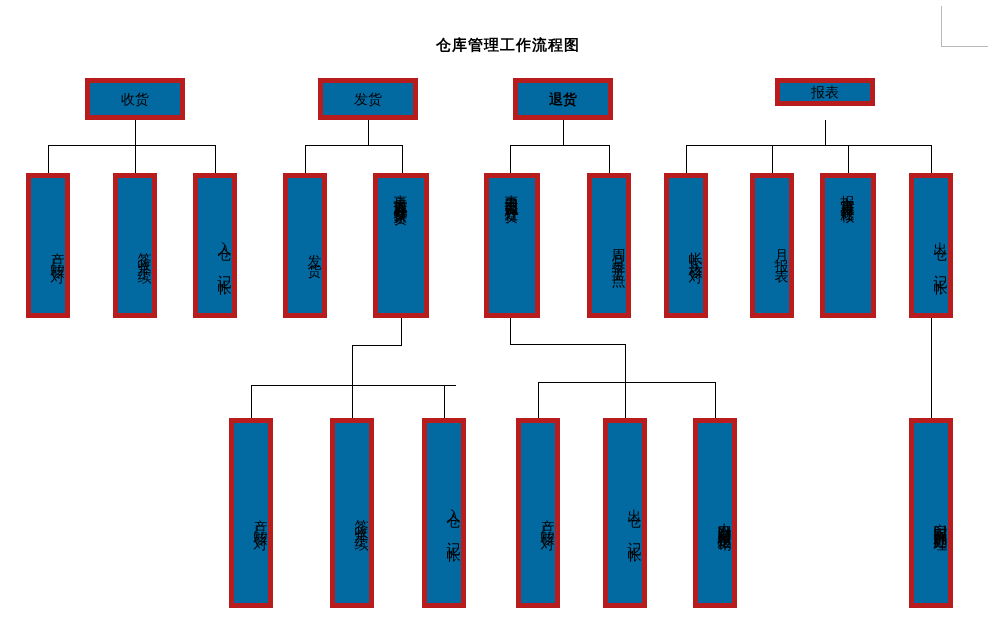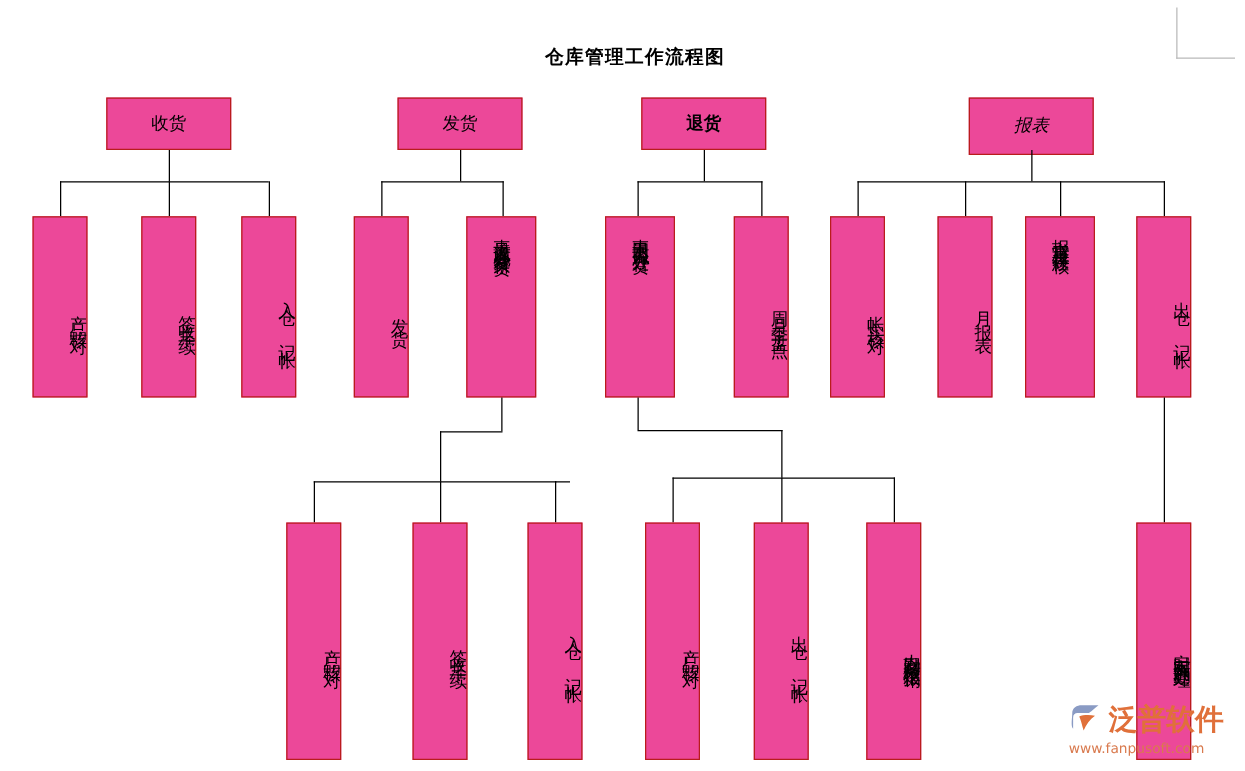--- a/index.html
+++ b/index.html
@@ -19,21 +19,21 @@
 
   .chart-title{
     position:absolute;left:16px;top:36px;width:984px;text-align:center;
     font-size:15px;font-weight:bold;letter-spacing:1px;
     font-family:"DejaVu Sans","Liberation Sans",sans-serif;
   }
 
   
   .node{
     position:absolute;box-sizing:border-box;
-    border:1px solid #b91c1c;background:#ec4899;
+    border:5px solid #b91c1c;background:#0369a1;
     display:flex;align-items:center;justify-content:center;
     font-size:13px;line-height:1.0;
   }
   .node.h{ 
     font-size:14px;
   }
   .node.v{ 
     writing-mode:vertical-rl;text-orientation:upright;
     align-items:flex-start;justify-content:center;
     padding-top:14px;letter-spacing:6px;font-size:14px;
@@ -172,21 +172,21 @@
   <div class="node v" style="left:516px;top:418px;width:44px;height:190px;">
     <span>产品核对</span>
   </div>
   <div class="node v" style="left:603px;top:418px;width:44px;height:190px;">
     <span>出仓 记帐</span>
   </div>
   <div class="node v" style="left:693px;top:418px;width:44px;height:190px;">
     <span class="tight">内勤财务核定报销</span>
   </div>
 
-  <div class="node h" style="left:775px;top:78px;width:100px;height:46px;font-style:italic;">
+  <div class="node h" style="left:775px;top:78px;width:100px;height:28px;">
     <span>报表</span>
   </div>
   <div class="ln lnv" style="left:825px;top:120px;height:25px;"></div>
   <div class="ln lnh" style="left:686px;top:145px;width:246px;"></div>
   <div class="ln lnv" style="left:686px;top:145px;height:28px;"></div>
   <div class="ln lnv" style="left:772px;top:145px;height:28px;"></div>
   <div class="ln lnv" style="left:848px;top:145px;height:28px;"></div>
   <div class="ln lnv" style="left:931px;top:145px;height:28px;"></div>
 
   <div class="node v" style="left:664px;top:173px;width:44px;height:145px;">
@@ -206,22 +206,14 @@
   <div class="node v" style="left:909px;top:173px;width:44px;height:145px;">
     <span>出仓 记帐</span>
   </div>
 
   <div class="ln lnv" style="left:931px;top:318px;height:100px;"></div>
 
   <div class="node v" style="left:909px;top:418px;width:44px;height:190px;">
     <span class="tight">定时寄回内勤处理</span>
   </div>
 
-  <div class="watermark">
-    <svg class="wm-logo" viewBox="0 0 40 40">
-      <path d="M4 12 C4 6 9 3 15 3 L34 3 C30 6 27 9 23 12 L10 12 C7 12 5 14 5 17 L5 30 C2 27 4 18 4 12 Z" fill="#8a9bc4"></path>
-      <path d="M12 16 C16 14 24 14 30 15 C24 19 20 25 17 32 C15 26 14 20 12 16 Z" fill="#e0703a"></path>
-    </svg>
-    <div class="wm-text">泛普软件</div>
-    <div class="wm-url">www.fanpusoft.com</div>
-  </div>
 
 </div>
 
 </body></html>

